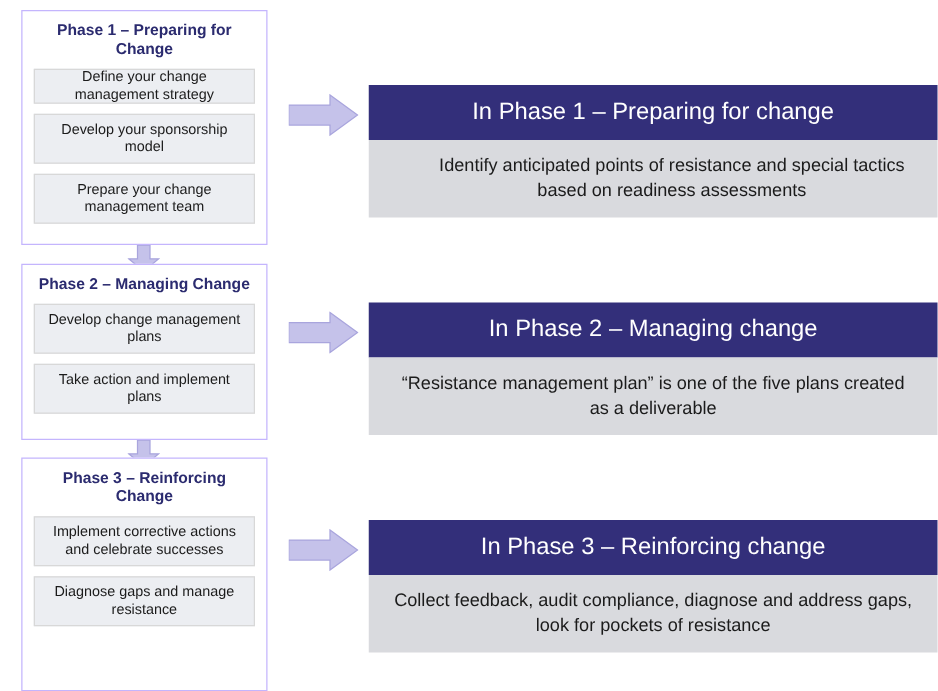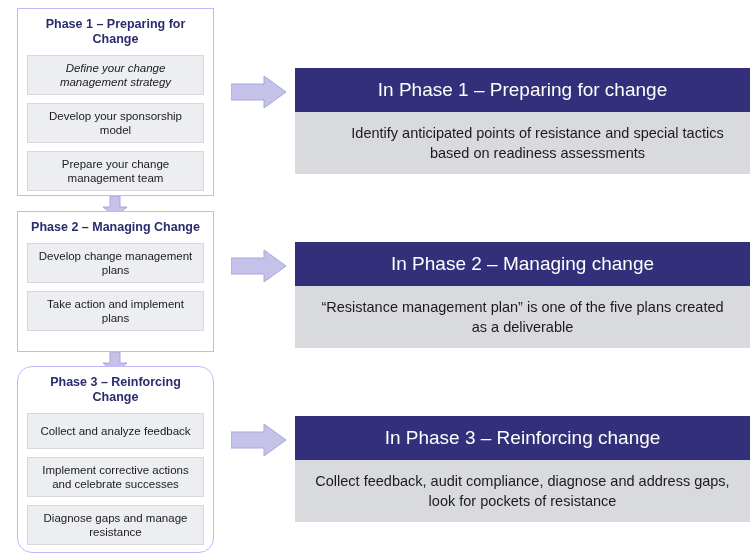--- a/index.html
+++ b/index.html
@@ -90,21 +90,21 @@
     box-sizing: border-box;
   }
 </style>
 </head>
 <body>
 
 <div class="canvas">
 
   <div class="phase-box" style="left:17px; top:8px; width:197px; height:188px;">
     <div class="phase-title">Phase 1 – Preparing for Change</div>
-    <div class="step" style="height:40px;font-style:italic;">Define your change management strategy</div>
+    <div class="step" style="height:28px;">Define your change management strategy</div>
     <div class="step" style="height:40px;">Develop your sponsorship model</div>
     <div class="step" style="height:40px;">Prepare your change management team</div>
   </div>
 
   <div class="down-arrow" style="left:102px; top:196px;">
     <svg viewBox="0 0 26 22" width="26" height="22" aria-hidden="true">
       <polygon points="8,0 18,0 18,11 25,11 13,21 1,11 8,11" fill="#c5c2ea" stroke="#a9a5dd" stroke-width="1"></polygon>
     </svg>
   </div>
 
@@ -113,23 +113,22 @@
     <div class="step" style="height:40px;">Develop change management plans</div>
     <div class="step" style="height:40px;">Take action and implement plans</div>
   </div>
 
   <div class="down-arrow" style="left:102px; top:352px;">
     <svg viewBox="0 0 26 22" width="26" height="22" aria-hidden="true">
       <polygon points="8,0 18,0 18,11 25,11 13,21 1,11 8,11" fill="#c5c2ea" stroke="#a9a5dd" stroke-width="1"></polygon>
     </svg>
   </div>
 
-  <div class="phase-box" style="left:17px; top:366px; width:197px; height:187px;border-radius:15px;">
+  <div class="phase-box" style="left:17px; top:366px; width:197px; height:187px;">
     <div class="phase-title">Phase 3 – Reinforcing Change</div>
-    <div class="step" style="height:36px;">Collect and analyze feedback</div>
     <div class="step" style="height:40px;">Implement corrective actions and celebrate successes</div>
     <div class="step" style="height:40px;">Diagnose gaps and manage resistance</div>
   </div>
 
   <div class="right-arrow" style="left:231px; top:75px;">
     <svg viewBox="0 0 56 34" width="56" height="34" aria-hidden="true">
       <polygon points="0,9 33,9 33,1 55,17 33,33 33,25 0,25" fill="#c5c2ea" stroke="#a9a5dd" stroke-width="1"></polygon>
     </svg>
   </div>
 

